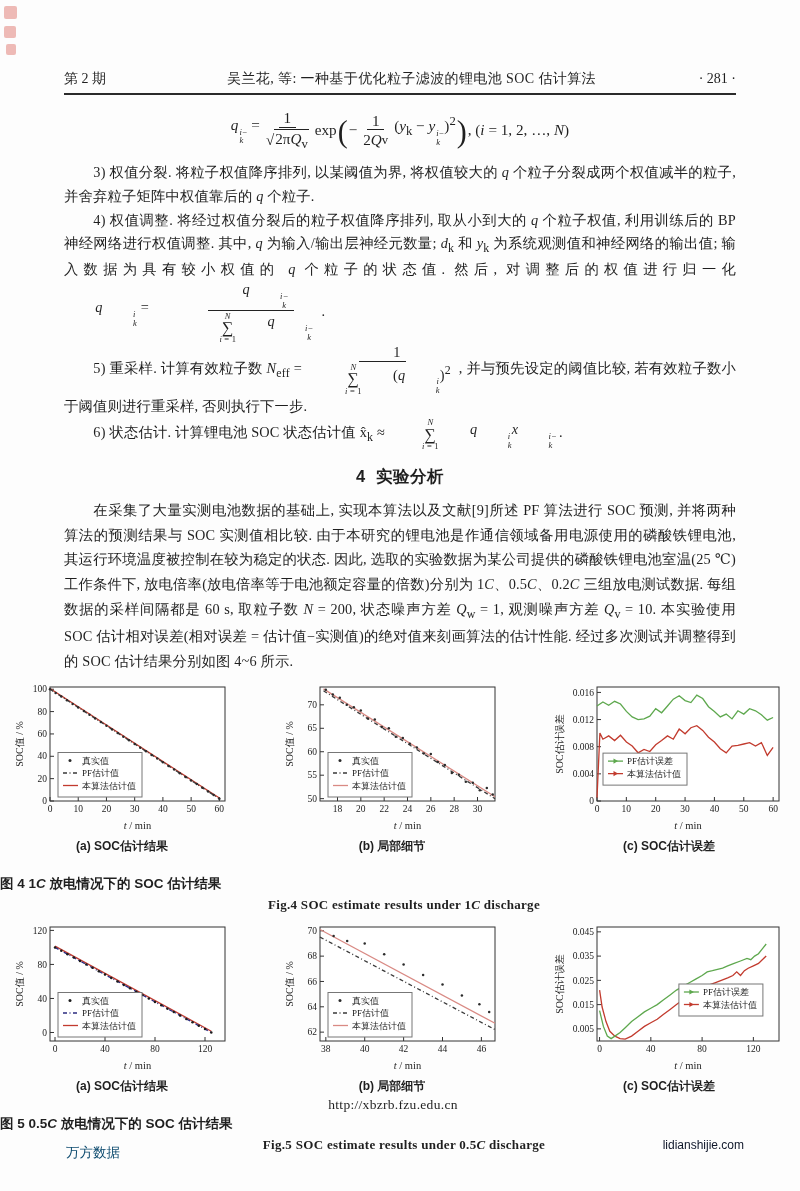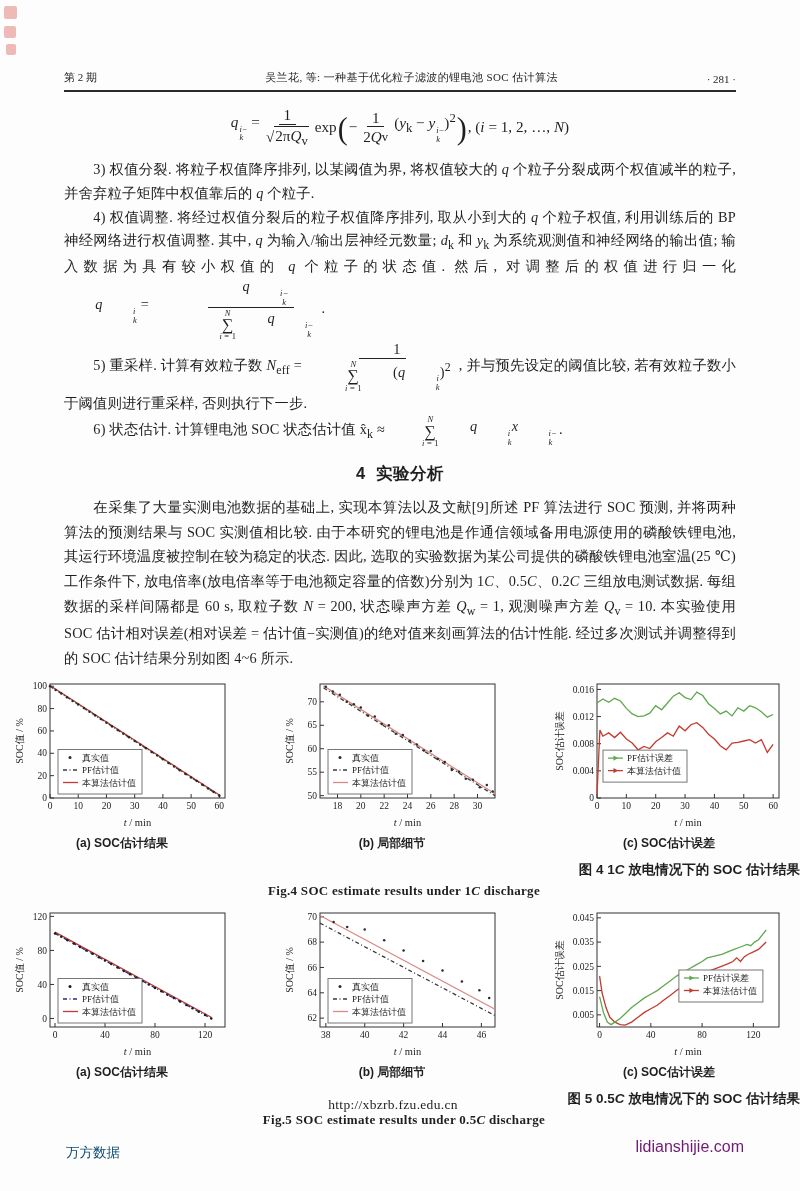--- a/index.html
+++ b/index.html
@@ -3,21 +3,21 @@
 <meta charset="utf-8">
 <style>
   html,body{margin:0;padding:0;}
   body{
     width:800px;height:1191px;position:relative;overflow:hidden;
     background:#fdfdfd;color:#1f1f1f;
     font-family:"Liberation Serif","DejaVu Serif",serif;
   }
   .stamp{position:absolute;background:rgba(216,92,84,.42);border-radius:2px;}
   .content{padding:70px 64px 0 64px;}
-  .header{display:flex;align-items:flex-end;border-bottom:2px solid #2b2b2b;padding-bottom:5px;font-size:11px;}
+  .header{display:flex;align-items:center;border-bottom:2px solid #2b2b2b;padding-bottom:5px;font-size:14px;}
   .header .issue{width:95px;}
   .header .title{flex:1;text-align:center;letter-spacing:.4px;}
   .header .pageno{width:72px;text-align:right;}
 
   .eq-block{display:flex;justify-content:center;align-items:center;margin:14px 0 8px;font-size:15.2px;}
   .frac{display:inline-flex;flex-direction:column;align-items:center;vertical-align:middle;margin:0 3px;line-height:1.18;text-align:center;}
   .frac .num{padding:0 5px;border-bottom:1px solid #222;}
   .frac .den{padding:1px 3px 0;display:inline-flex;align-items:center;justify-content:center;}
   .ss{display:inline-flex;flex-direction:column;font-size:8.5px;line-height:1.05;vertical-align:-5px;margin-left:1px;font-style:italic;}
   .bigp{font-size:30px;font-weight:400;line-height:.9;transform:scaleY(1.08);display:inline-block;margin:0 1px;}
@@ -27,26 +27,26 @@
   .sum .sig{font-size:16px;line-height:.95;font-style:normal;}
   .ieq{display:inline-flex;align-items:center;vertical-align:middle;margin:0 2px;}
 
   p.para{margin:0;font-size:14.3px;line-height:1.72;text-align:justify;text-indent:2.05em;letter-spacing:.2px;}
   p.para.tall{line-height:1.6;}
   .sec-h{font-family:"Liberation Sans","DejaVu Sans",sans-serif;font-weight:bold;font-size:16.5px;margin:16px 0 10px;white-space:pre;letter-spacing:.5px;text-align:center;}
 
   .fig-row{display:flex;justify-content:space-between;align-items:flex-end;padding:8px 12px 0 10px;}
   .chart-cell{display:flex;flex-direction:column;align-items:center;}
   .chart-cap{text-align:center;font-family:"Liberation Sans","DejaVu Sans",sans-serif;font-weight:bold;font-size:12px;margin-top:1px;}
-  .fig-cn{text-align:right;font-family:"Liberation Sans","DejaVu Sans",sans-serif;font-weight:bold;font-size:13.5px;margin-top:9px;}
+  .fig-cn{text-align:left;font-family:"Liberation Sans","DejaVu Sans",sans-serif;font-weight:bold;font-size:13.5px;margin-top:20px;}
   .fig-en{text-align:center;font-weight:bold;font-size:13px;margin-top:4px;letter-spacing:.3px;padding-left:8px;}
 
   .url{position:absolute;left:0;right:14px;top:1097px;text-align:center;font-size:13.5px;letter-spacing:.3px;}
   .wf{position:absolute;left:66px;top:1144px;color:#0c4a6e;font-size:13.5px;}
-  .site{position:absolute;right:56px;top:1138px;color:#701a75;font-size:16px;font-family:"Liberation Sans","DejaVu Sans",sans-serif;}
+  .site{position:absolute;right:56px;top:1138px;color:#0f172a;font-size:12px;font-family:"Liberation Sans","DejaVu Sans",sans-serif;}
 </style>
 </head>
 <body>
 
 <div class="stamp" style="left:4px;top:6px;width:13px;height:13px;"></div>
 <div class="stamp" style="left:4px;top:26px;width:12px;height:12px;"></div>
 <div class="stamp" style="left:6px;top:44px;width:10px;height:11px;"></div>
 
 <div class="content">
 

